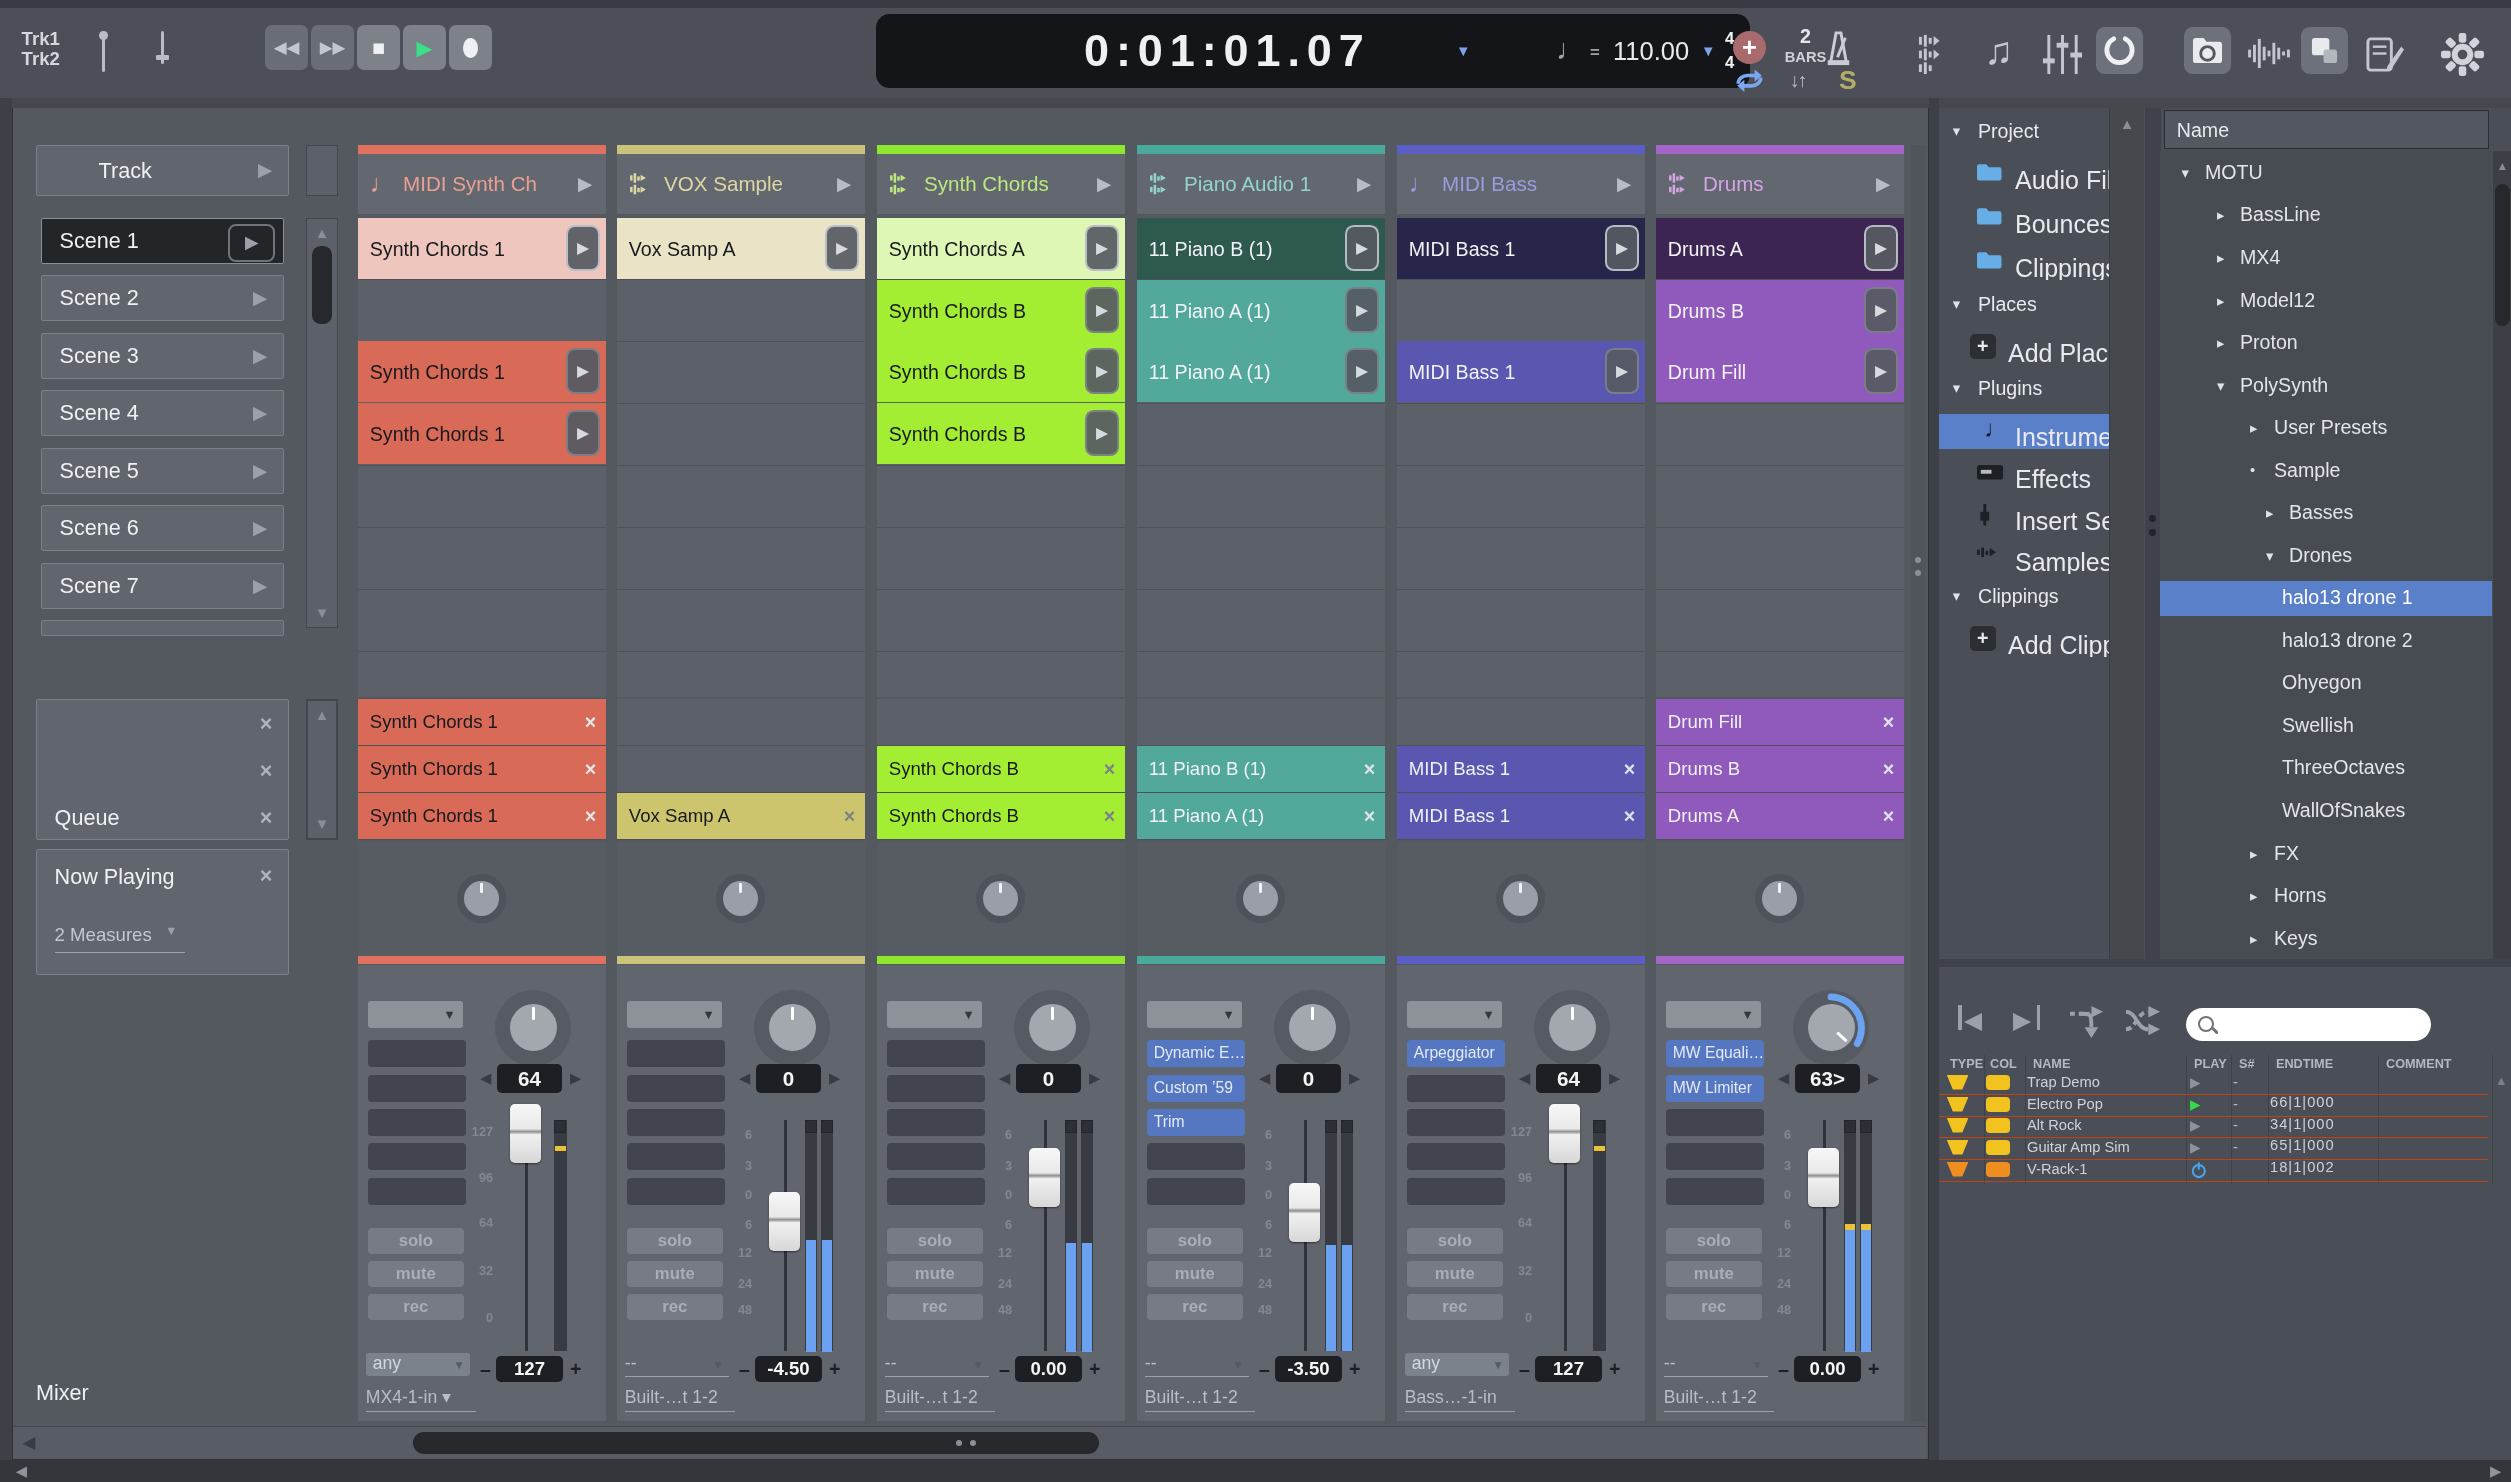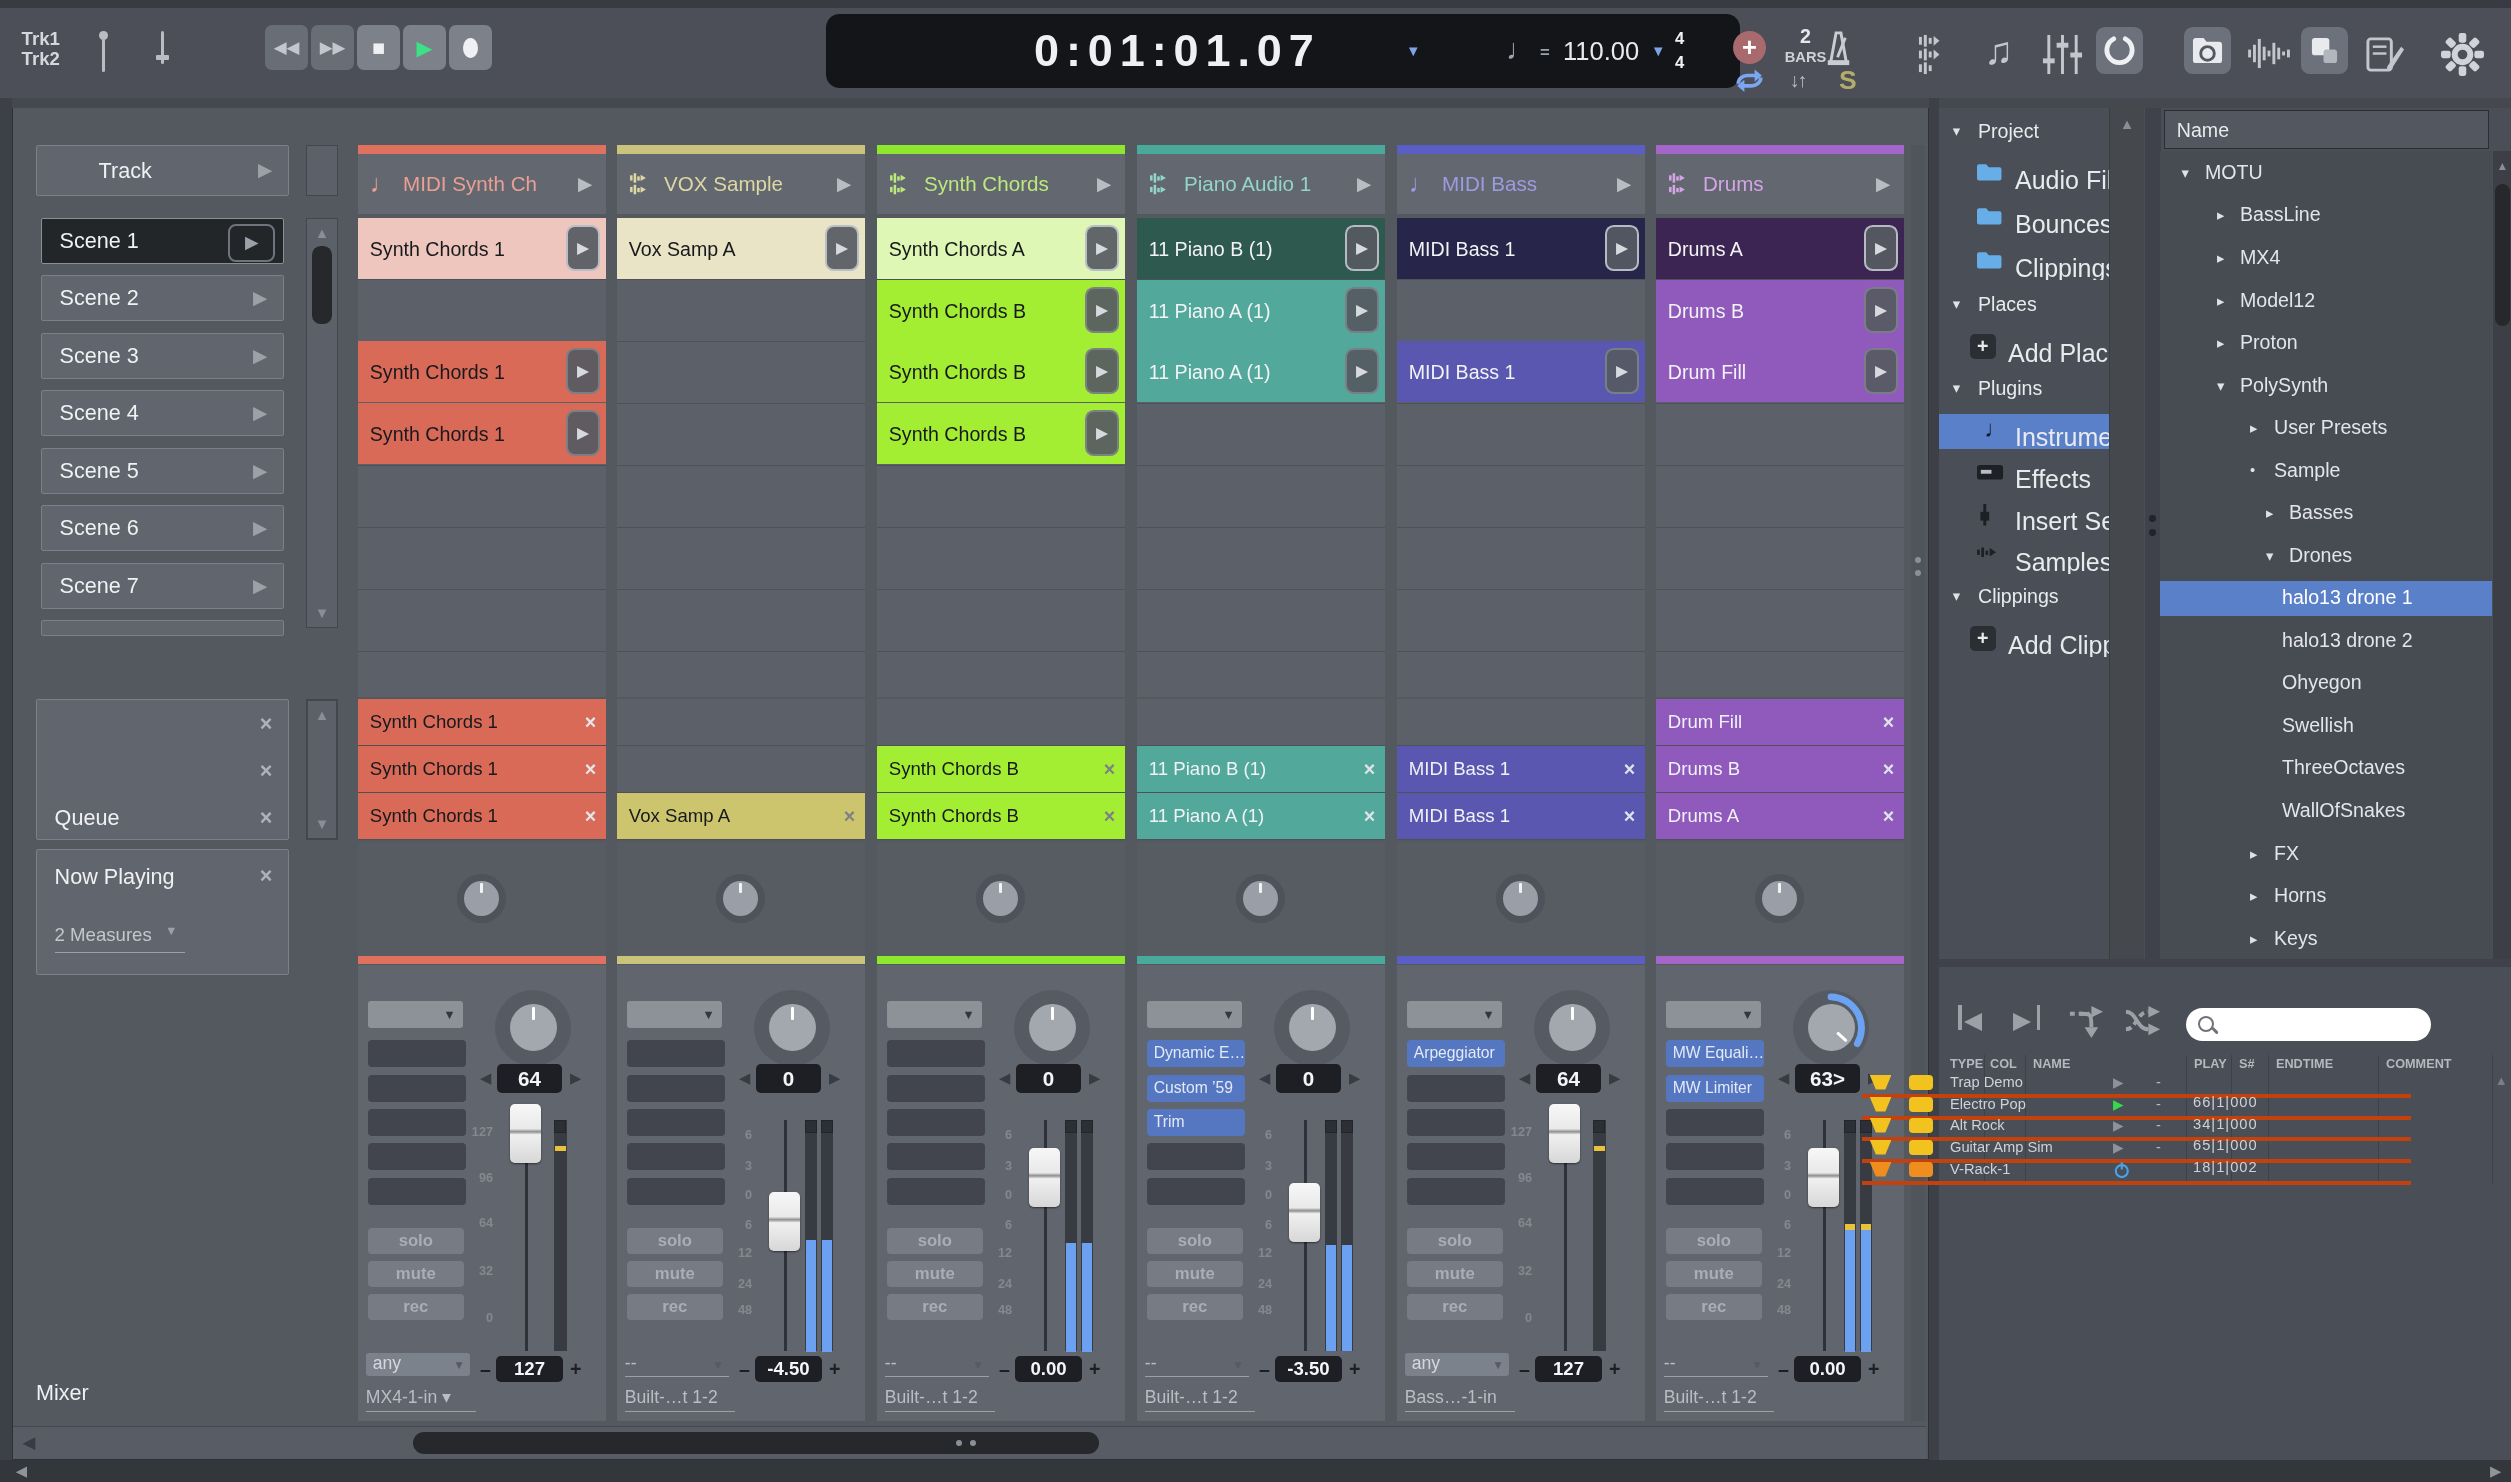--- a/index.html
+++ b/index.html
@@ -8,21 +8,21 @@
   
   #topstrip{left:0;top:0;width:2511px;height:7.8px;background:#383b42;}
   #toolbar{left:0;top:7.8px;width:2511px;height:90px;background:#4c4f58;}
   .trklbl{font-size:18.6px;font-weight:bold;color:#d4d7db;line-height:1.05;}
   .toolico{color:#c3c7cd;}
   .tbtn{top:17.6px;width:43px;height:45px;background:#696d76;border-radius:6.9px;display:flex;align-items:center;justify-content:center;color:#c9ccd2;font-size:16.7px;}
   .tbtn.lite{background:#7d8189;}
   .vline-ico{width:2.9px;height:33px;background:#b9bdc3;border-radius:2px;}
   .vline-dot{width:8.8px;height:8.8px;border-radius:50%;background:#b9bdc3;}
   .vline-dash{width:12.7px;height:4.9px;background:#b9bdc3;border-radius:1px;}
-  #timebox{left:826px;top:5.9px;width:874px;height:74px;background:#131518;border-radius:13.7px;padding-left:40px;}
+  #timebox{left:876px;top:5.9px;width:874px;height:74px;background:#131518;border-radius:13.7px;}
   #timedigits{left:208px;top:11.8px;font-size:45px;font-weight:bold;color:#eef0f3;letter-spacing:6.9px;}
   .bluecaret{color:#7ea4e8;font-size:14.7px;}
   #tempo-note{left:680px;top:19.6px;font-size:29px;color:#9ea3ab;}
   #tempo-eq{left:714px;top:29px;font-size:16.7px;color:#9ea3ab;font-weight:bold;}
   #tempo-val{left:737px;top:23.5px;font-size:25.5px;color:#e8eaee;}
   #tsig{left:849px;top:13.7px;font-size:16.7px;font-weight:bold;color:#eef0f3;line-height:1.4;text-align:center;}
   .hibg{top:19.6px;width:47px;height:47px;border-radius:8.8px;background:#6d717b;}
   #addcircle{left:1733px;top:23.5px;width:33px;height:33px;border-radius:50%;background:#a96a6e;color:#fff;font-size:25.5px;font-weight:bold;display:flex;align-items:center;justify-content:center;}
   #barsnum{left:1778px;top:17.6px;width:55px;text-align:center;font-weight:bold;font-size:19.6px;color:#e6e8eb;}
   #barslbl{left:1778px;top:41px;width:55px;text-align:center;font-weight:bold;font-size:14.7px;color:#cfd2d7;}
@@ -122,21 +122,21 @@
   .brow .tri{position:absolute;top:7.8px;font-size:14.7px;color:#dfe2e6;}
   .brow .lbl{position:absolute;top:4.9px;font-size:19.6px;color:#e3e5e9;}
   #bscroll{left:2493px;top:151px;width:18.6px;height:808px;background:#3c3f45;}
   
   #chunkdiv{left:1939px;top:959px;width:572px;height:7.8px;background:#3f424a;}
   #searchpill{left:2186px;top:1008px;width:245px;height:33px;background:#fff;border-radius:16.7px;}
   .mag{position:absolute;left:11.8px;top:7.8px;width:12.7px;height:12.7px;border:2.9px solid #6f7379;border-radius:50%;}
   .magtail{position:absolute;left:24.5px;top:20.6px;width:7.8px;height:2.9px;background:#6f7379;transform:rotate(45deg);border-radius:2px;}
   .chh{position:absolute;top:1057px;font-size:12.7px;font-weight:bold;color:#b4b8bf;}
   .chsep{position:absolute;top:1055px;width:1px;height:129px;background:#3e4148;}
-  .chrow{position:absolute;left:1862px;width:549px;height:21.6px;border-bottom:4px solid #c2410c;}
+  .chrow{position:absolute;left:1939px;width:549px;height:21.6px;border-bottom:1px solid #c2410c;}
   .chrow .nm{position:absolute;left:88px;top:2px;font-size:14.7px;color:#ced2d8;}
   .chrow .ply{position:absolute;left:251px;top:2px;font-size:13.7px;color:#8e929a;}
   .chrow .ply.grn{color:#35d94a;}
   .chrow .s{position:absolute;left:294px;top:2px;font-size:14.7px;color:#b9bdc3;}
   .chrow .end{position:absolute;left:331px;top:2px;font-size:14.7px;color:#ced2d8;letter-spacing:1px;margin-top:20px;}
   .tico{position:absolute;left:7.8px;top:2.9px;width:21.6px;height:14.7px;clip-path:polygon(0 0,100% 0,72% 100%,28% 100%);}
   .cchip{position:absolute;left:47px;top:2.9px;width:23.5px;height:14.7px;border-radius:3.9px;}
   
   #hscroll{left:12.7px;top:1426px;width:1913px;height:32px;background:#585c64;border-top:1px solid #44474d;}
   #hthumb{position:absolute;left:400px;top:4.9px;width:686px;height:22.5px;background:#26282c;border-radius:11.8px;}

